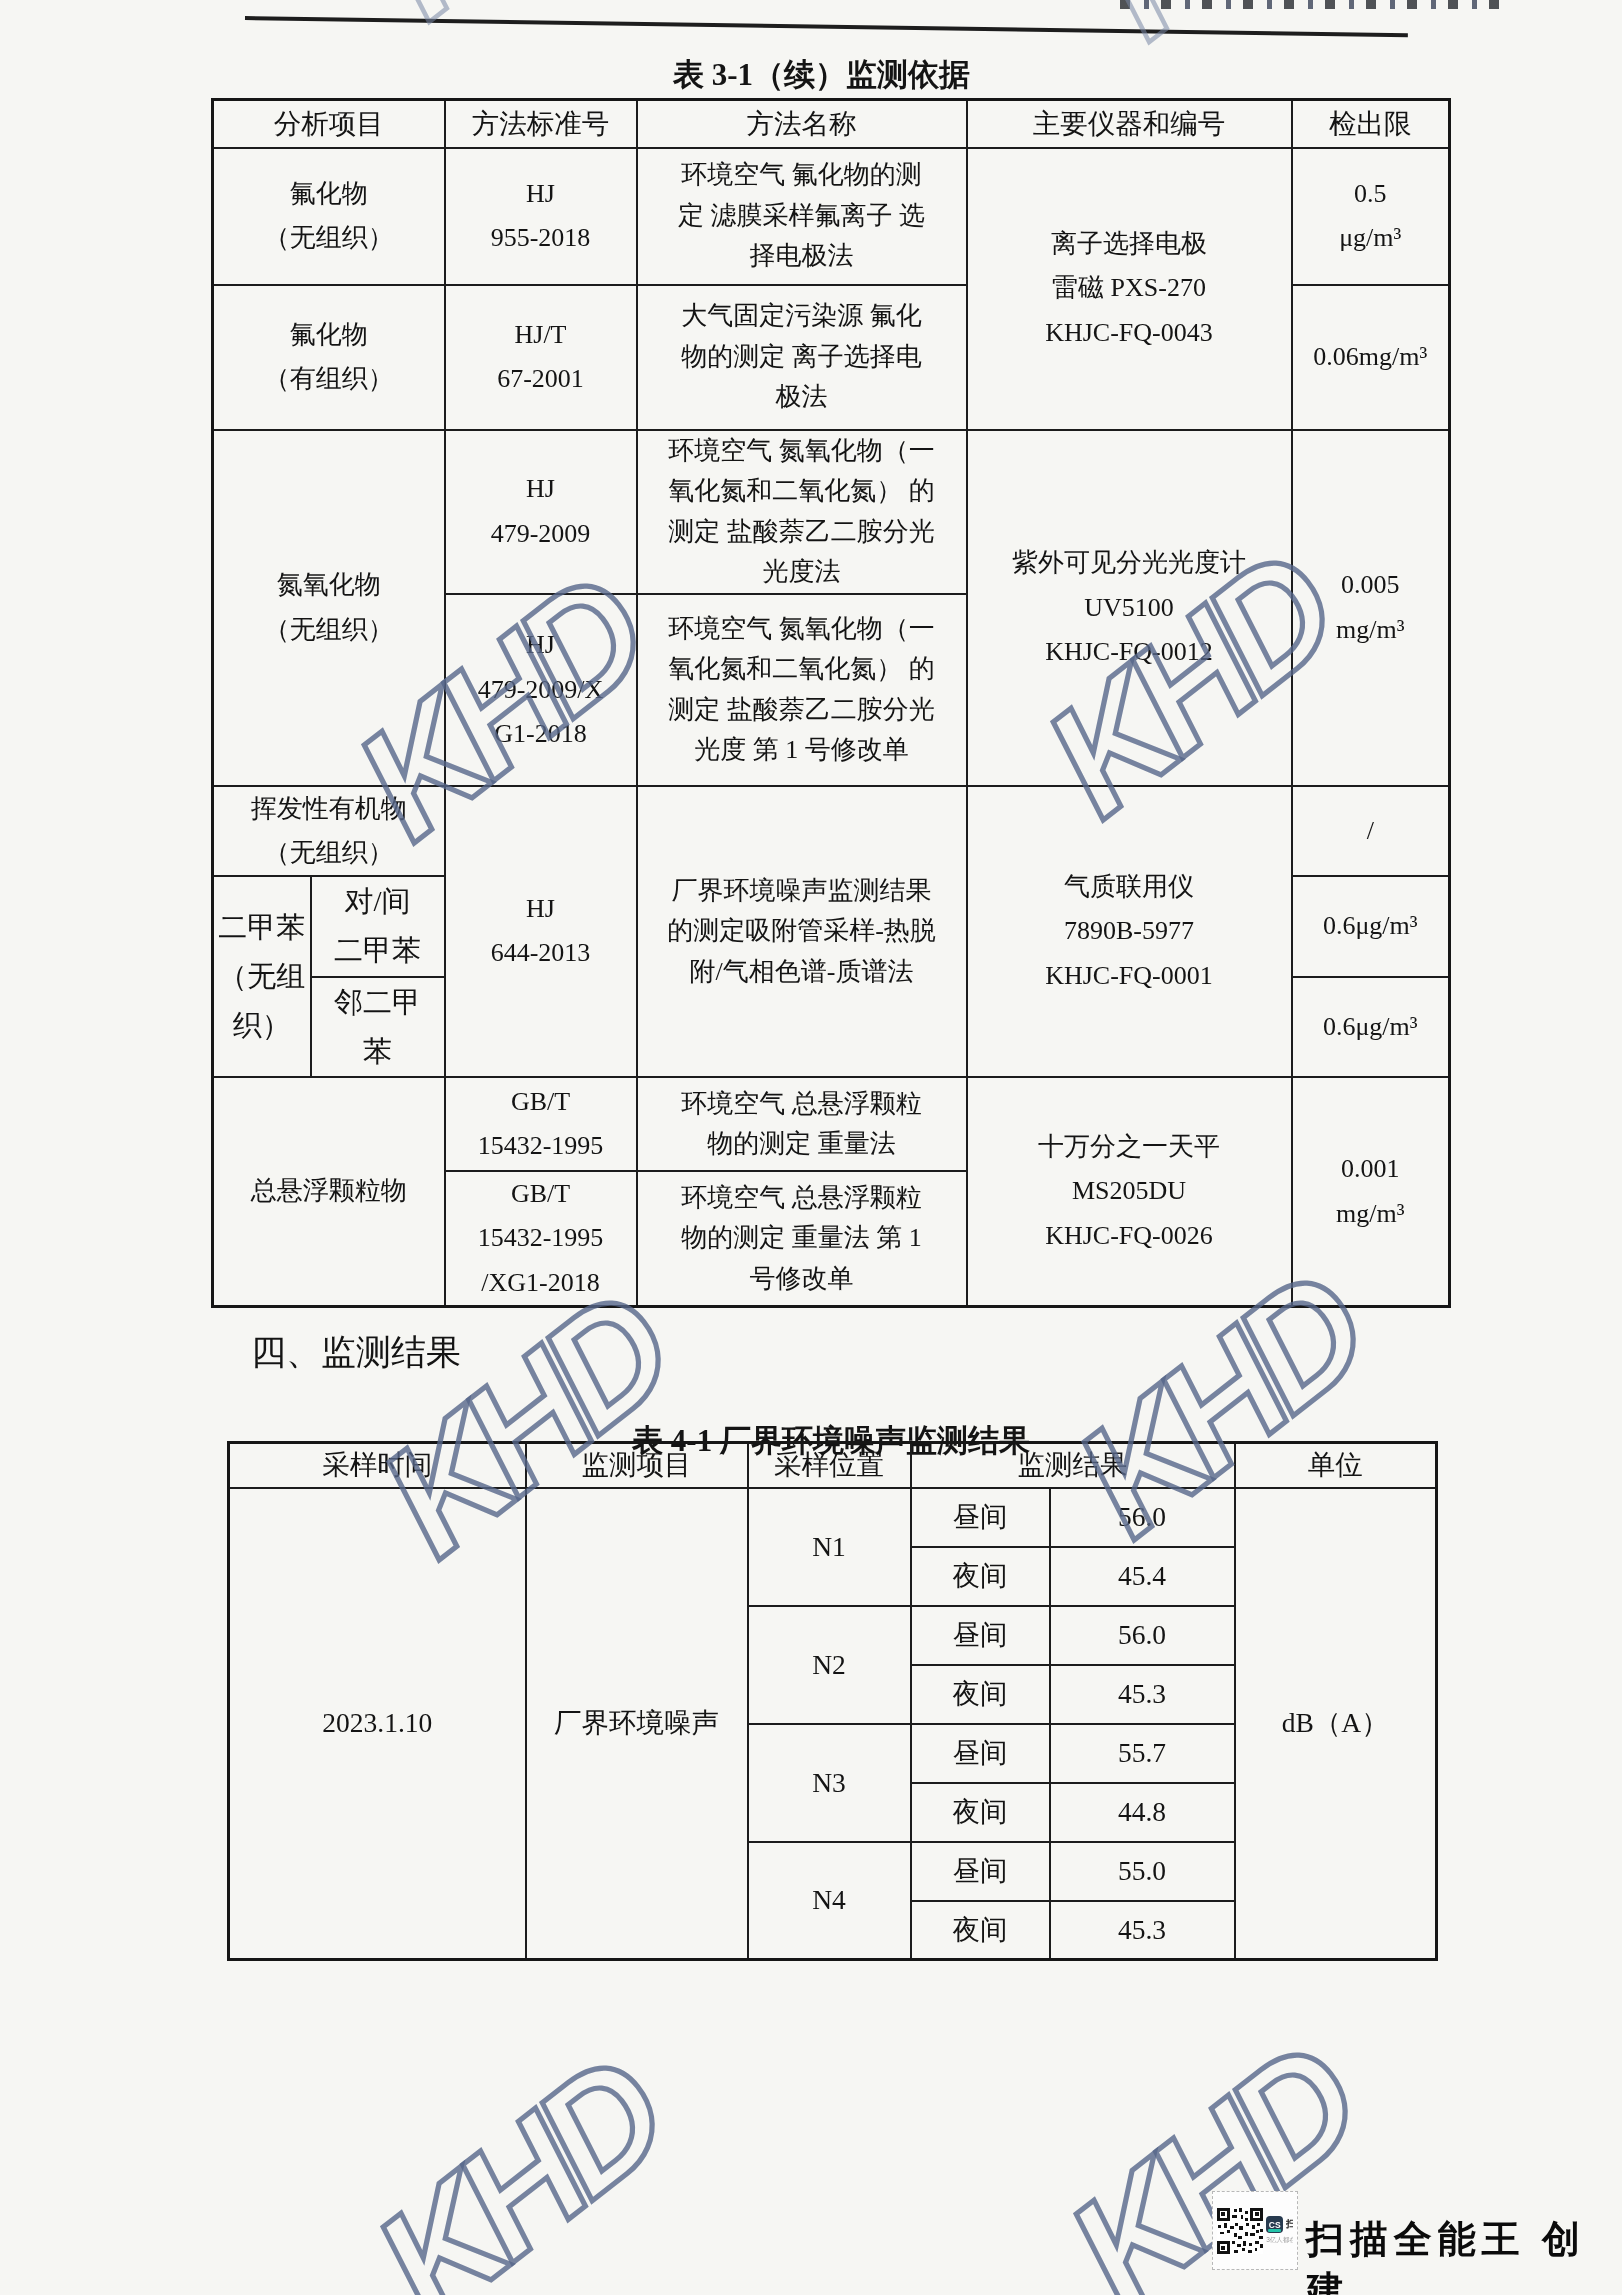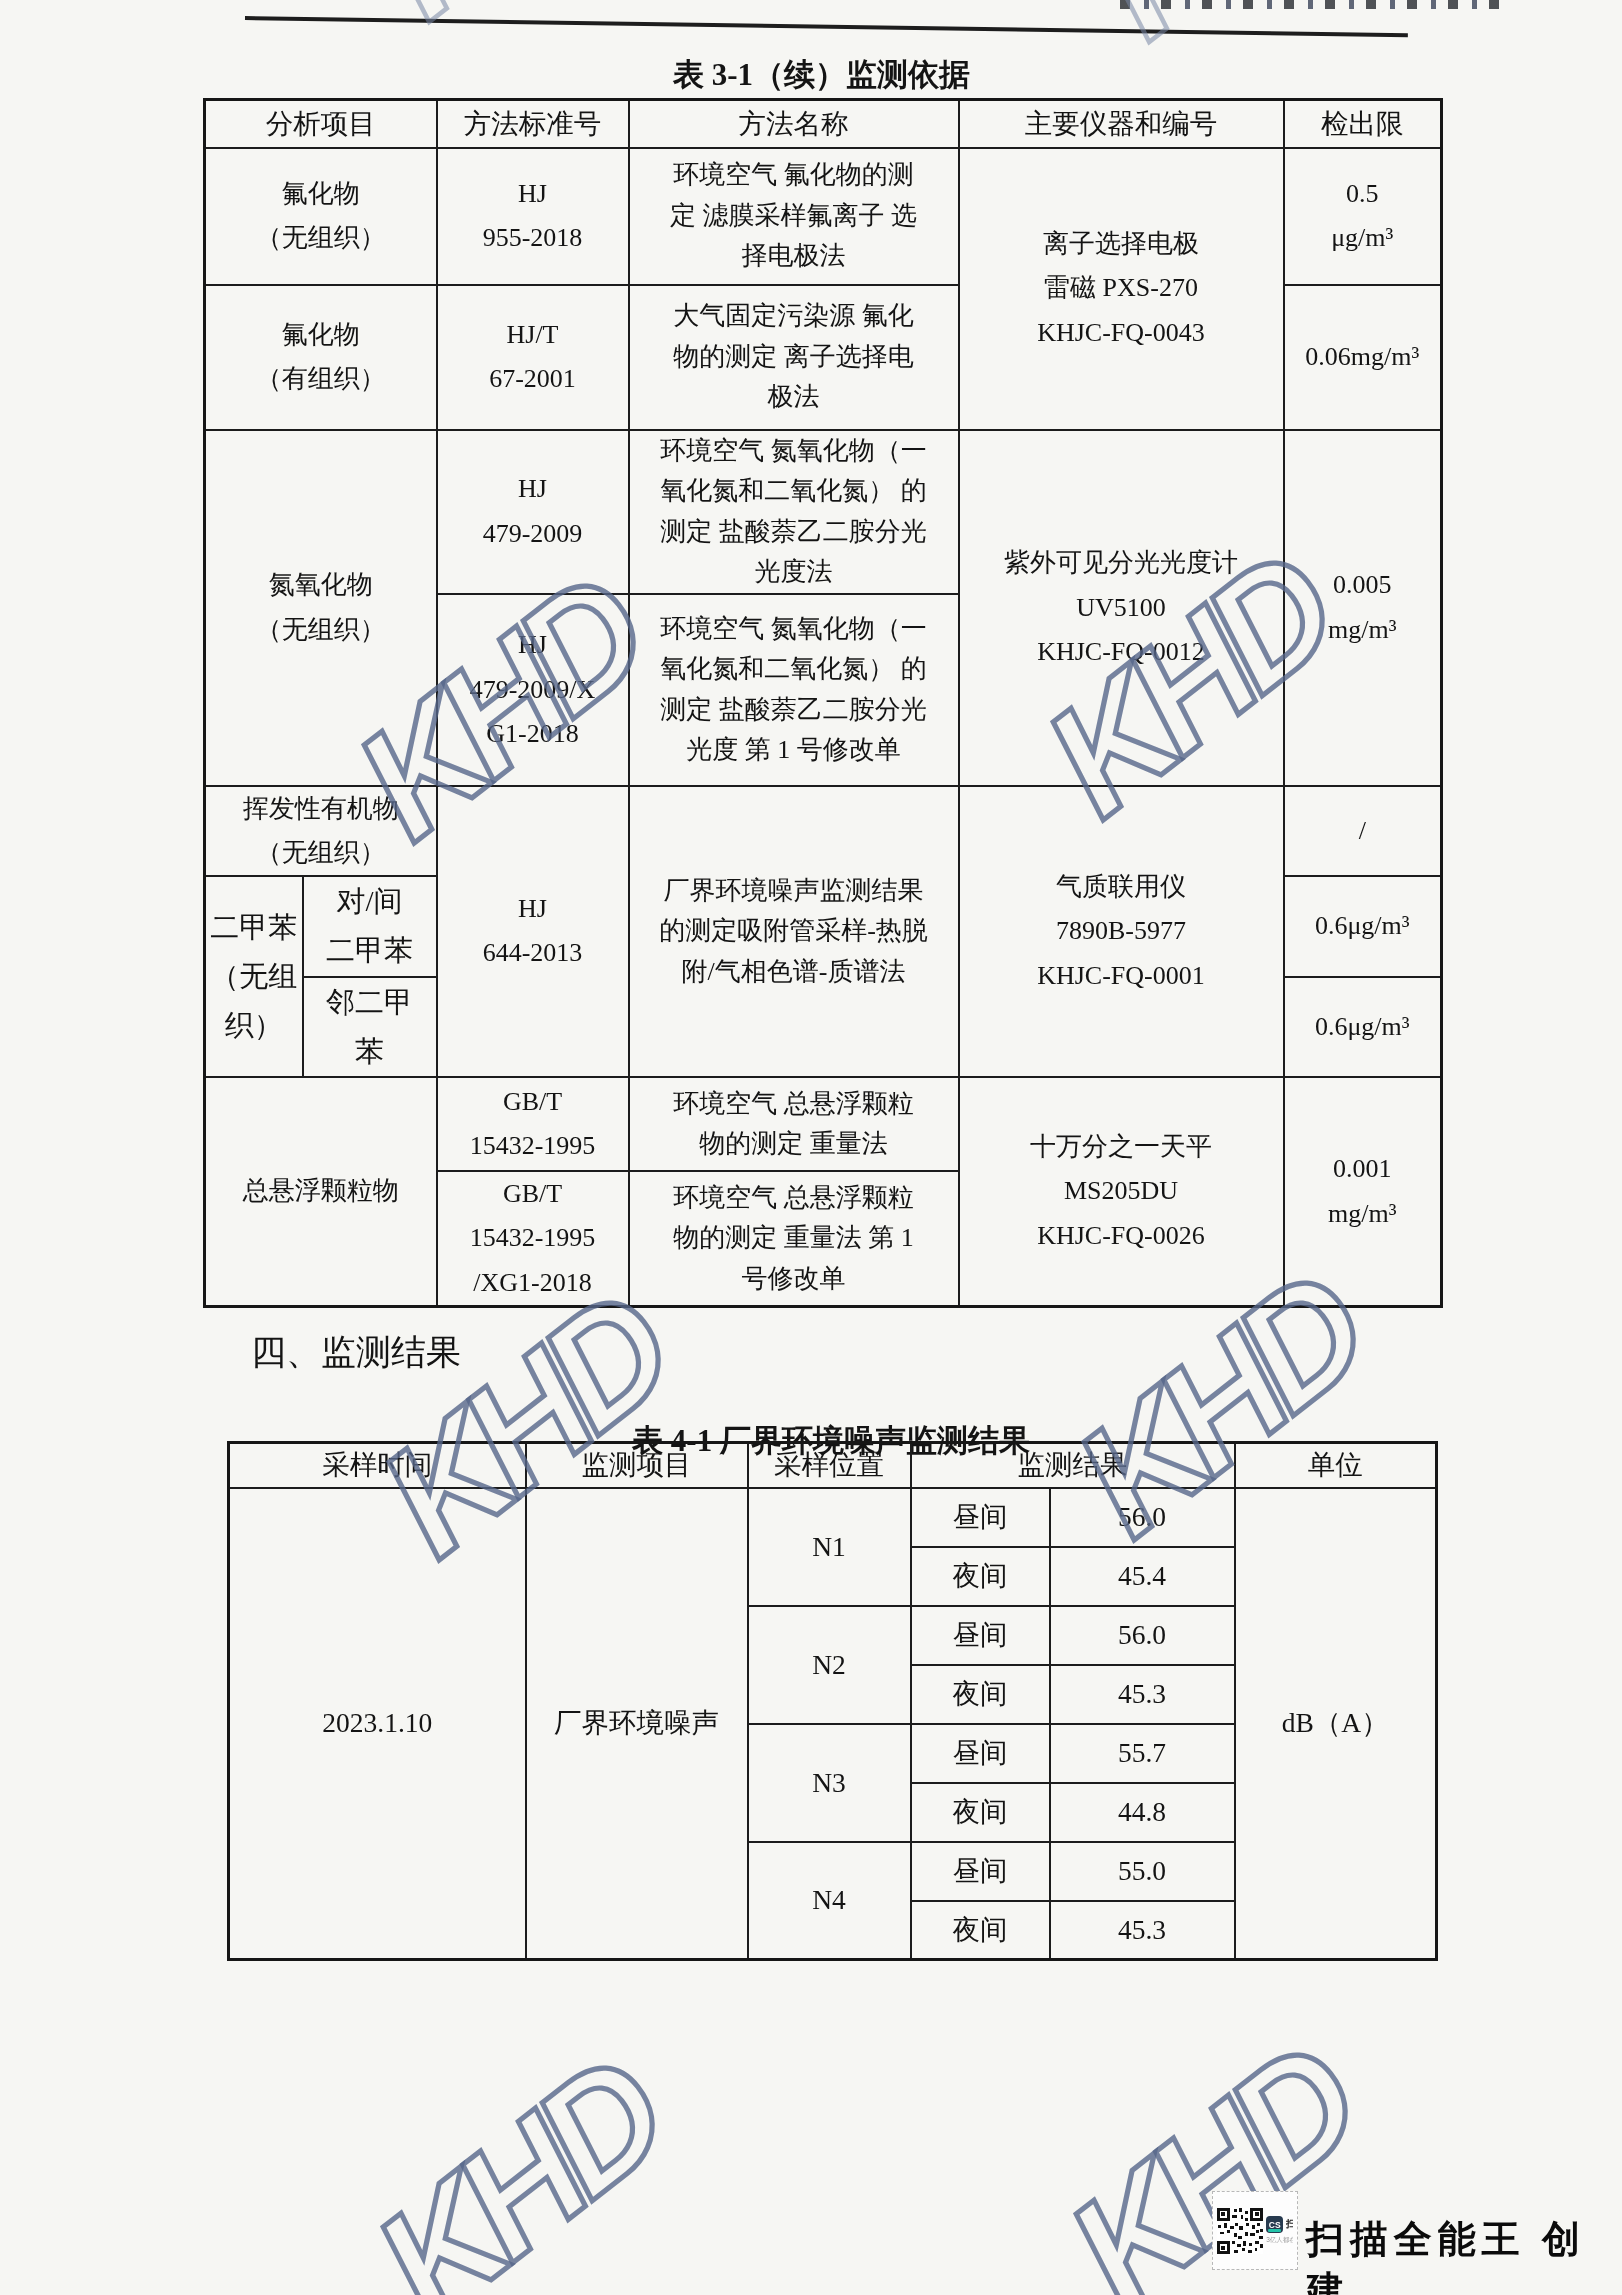--- a/index.html
+++ b/index.html
@@ -23,21 +23,21 @@
     font-size:31px;font-weight:700;z-index:2;}
   .sec4{position:absolute;left:251px;top:1329px;font-size:35px;font-weight:400;z-index:2;}
   .title41{position:absolute;left:227px;top:1420px;width:1208px;text-align:center;
     font-size:31px;font-weight:700;z-index:2;}
   .footer{position:absolute;left:0;top:2121px;width:1622px;text-align:center;
     font-size:29px;letter-spacing:4.6px;z-index:2;}
   
   table{border-collapse:collapse;table-layout:fixed;position:absolute;z-index:2;}
   td{border:2.6px solid #1c1c1c;text-align:center;vertical-align:middle;
      white-space:pre-line;padding:0 3.9px;overflow:hidden;}
-  .t31{left:203px;top:98px;width:1237px;border:3.9px solid #161616;}
+  .t31{left:211px;top:98px;width:1237px;border:3.9px solid #161616;}
   .t31 td{font-size:26px;line-height:1.7;}
   .t31 td.mth{line-height:1.56;}
   .t31 tr.hd td{font-size:27.5px;line-height:1.25;}
   .t31 td.small{font-size:29px;}
   .t41{left:227px;top:1441px;width:1208px;border:3.9px solid #161616;}
   .t41 td{font-size:27.5px;line-height:1.3;}
   
   .csbadge{position:absolute;left:1212px;top:2191px;width:86px;height:79px;
     border:1.3px dashed #b8b8b8;background:#fdfdfd;box-sizing:border-box;
     display:flex;align-items:center;gap:3.3px;padding:3.9px;z-index:4;

